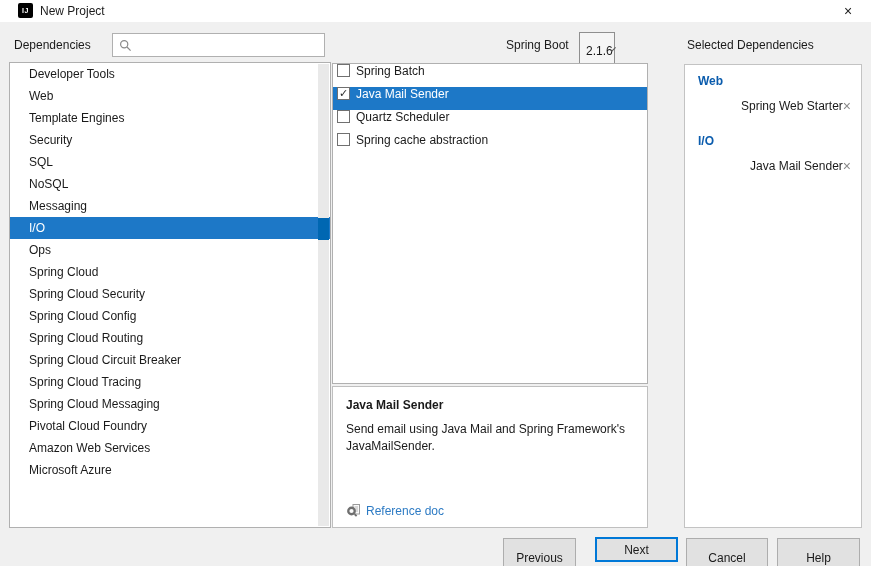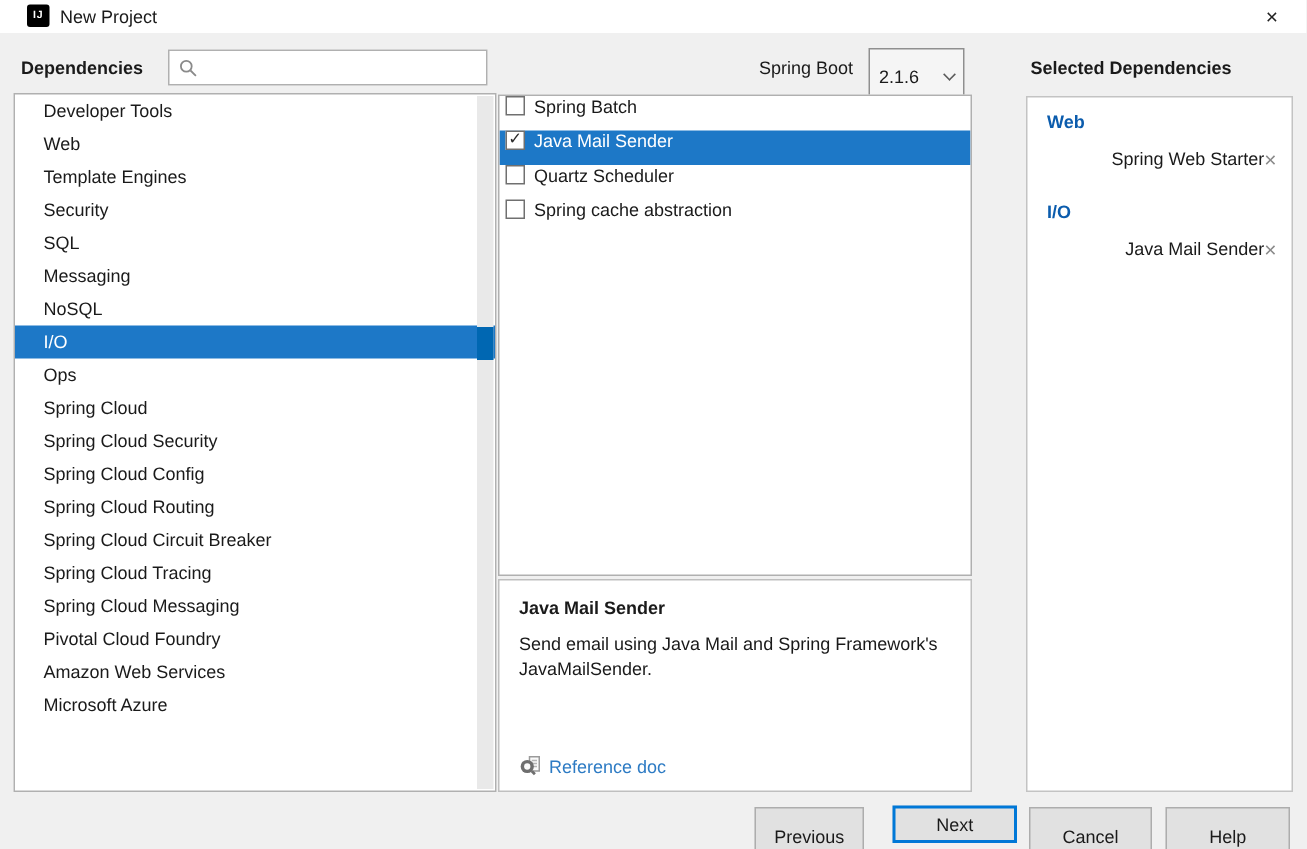--- a/index.html
+++ b/index.html
@@ -22,34 +22,34 @@
     background:#000; border-radius:2px; color:#fff; font-size:7px; font-weight:bold;
     display:flex; align-items:center; justify-content:center; letter-spacing:0.5px;
   }
   .win-title { position:absolute; left:40px; top:4px; font-size:12px;text-align:center; }
   .close-btn {
     position:absolute; right:6px; top:0; width:34px; height:21px;
     display:flex; align-items:center; justify-content:center;
     font-size:14px; color:#222; cursor:pointer;
   }
   
-  .lbl-bold { position:absolute; font-weight:bold; font-size:12px; }
+  .lbl-bold { position:absolute; font-weight:normal; font-size:12px; }
   .deps-label { left:14px; top:38px; }
   .seldeps-label { left:687px; top:38px; }
   .springboot-label { position:absolute; left:506px; top:38px; font-size:12px; }
   .search-box {
     position:absolute; left:112px; top:33px; width:213px; height:24px;
     background:#fff; border:1px solid #b0b0b0; display:flex; align-items:center; padding-left:6px;
   }
   .search-box input {
     border:none; outline:none; flex:1; height:20px; font-size:12px;
     font-family:"Liberation Sans", sans-serif; background:transparent; margin-left:5px;
   }
   .combo {
-    position:absolute; left:579px; top:32px; width:64px; height:23px;
+    position:absolute; left:579px; top:32px; width:36px; height:23px;
     background:#f5f5f5; border:1px solid #8f8f8f;
     display:flex; align-items:center; padding:18px 6px; cursor:pointer;
   }
   .combo .chev {
     margin-left:auto; width:6px; height:6px;
     border-right:1.4px solid #5a5a5a; border-bottom:1.4px solid #5a5a5a;
     transform:rotate(45deg) translate(-1px,-1px);
   }
   
   .panel { position:absolute; background:#fff; border:1px solid #b0b0b0; }
@@ -123,22 +123,22 @@
 
 <div class="lbl-bold seldeps-label">Selected Dependencies</div>
 
 <div class="panel categories-panel">
   <div id="cat-rows">
       <div class="cat-row">Developer Tools</div>
       <div class="cat-row">Web</div>
       <div class="cat-row">Template Engines</div>
       <div class="cat-row">Security</div>
       <div class="cat-row">SQL</div>
+      <div class="cat-row">NoSQL</div>
       <div class="cat-row">Messaging</div>
-      <div class="cat-row">NoSQL</div>
       <div class="cat-row selected">I/O</div>
       <div class="cat-row">Ops</div>
       <div class="cat-row">Spring Cloud</div>
       <div class="cat-row">Spring Cloud Security</div>
       <div class="cat-row">Spring Cloud Config</div>
       <div class="cat-row">Spring Cloud Routing</div>
       <div class="cat-row">Spring Cloud Circuit Breaker</div>
       <div class="cat-row">Spring Cloud Tracing</div>
       <div class="cat-row">Spring Cloud Messaging</div>
       <div class="cat-row">Pivotal Cloud Foundry</div>

